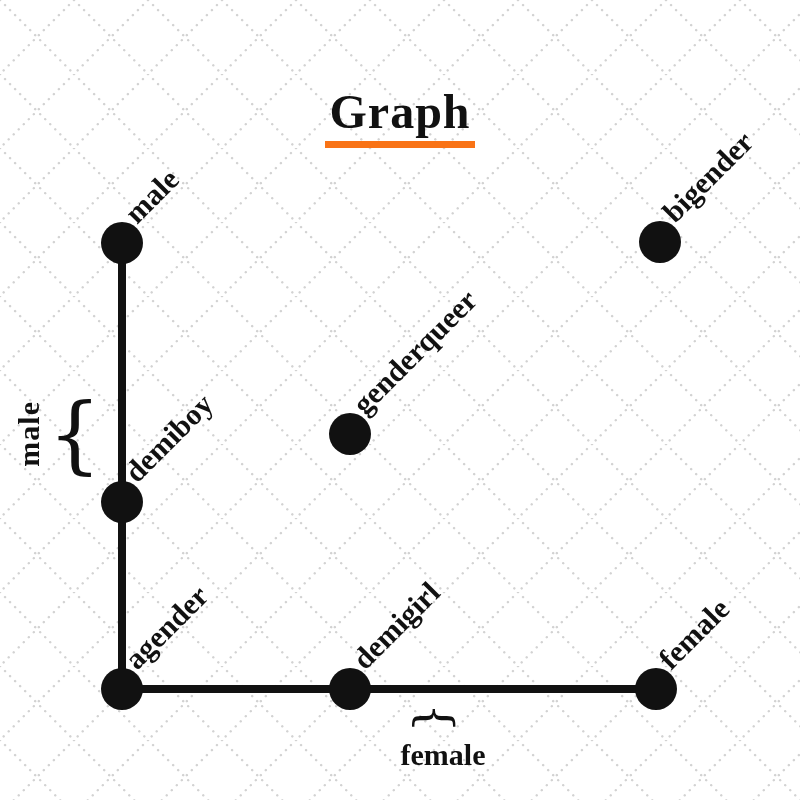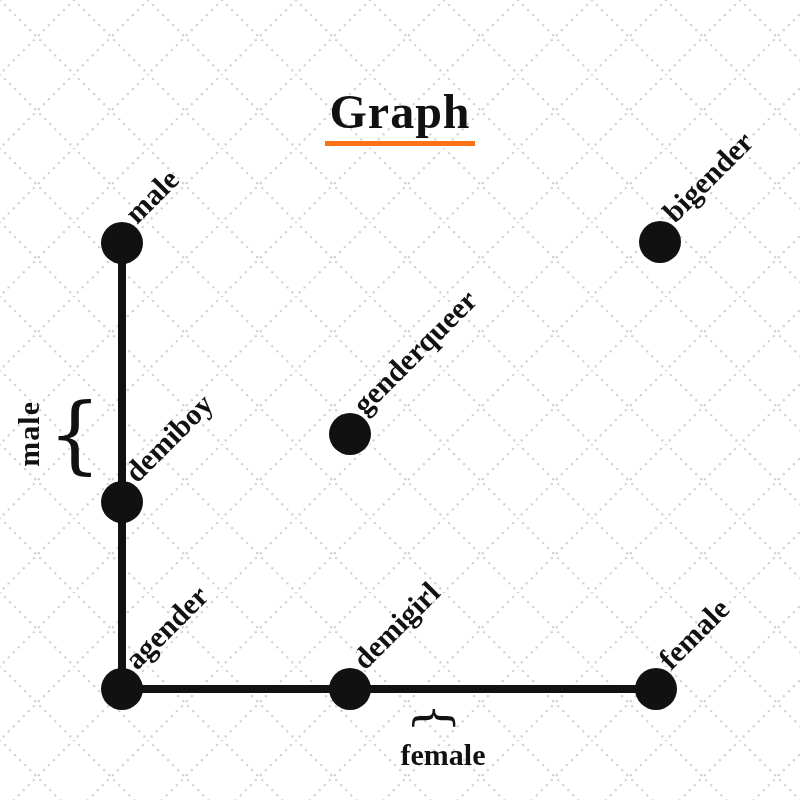--- a/index.html
+++ b/index.html
@@ -22,21 +22,21 @@
     top: 84px;
     left: 0;
     width: 800px;
     text-align: center;
     font-size: 48px;
     font-weight: bold;
     letter-spacing: 1px;
   }
   .title-text {
     display: inline-block;
-    border-bottom: 5px solid #f97316;
+    border-bottom: 7px solid #f97316;
     padding: 0 4px 2px 4px;
   }
   .node-label {
     font-family: "Liberation Serif", "DejaVu Serif", serif;
     font-size: 30px;
     font-weight: bold;
     fill: #111111;
   }
   .male-annot {
     position: absolute;

